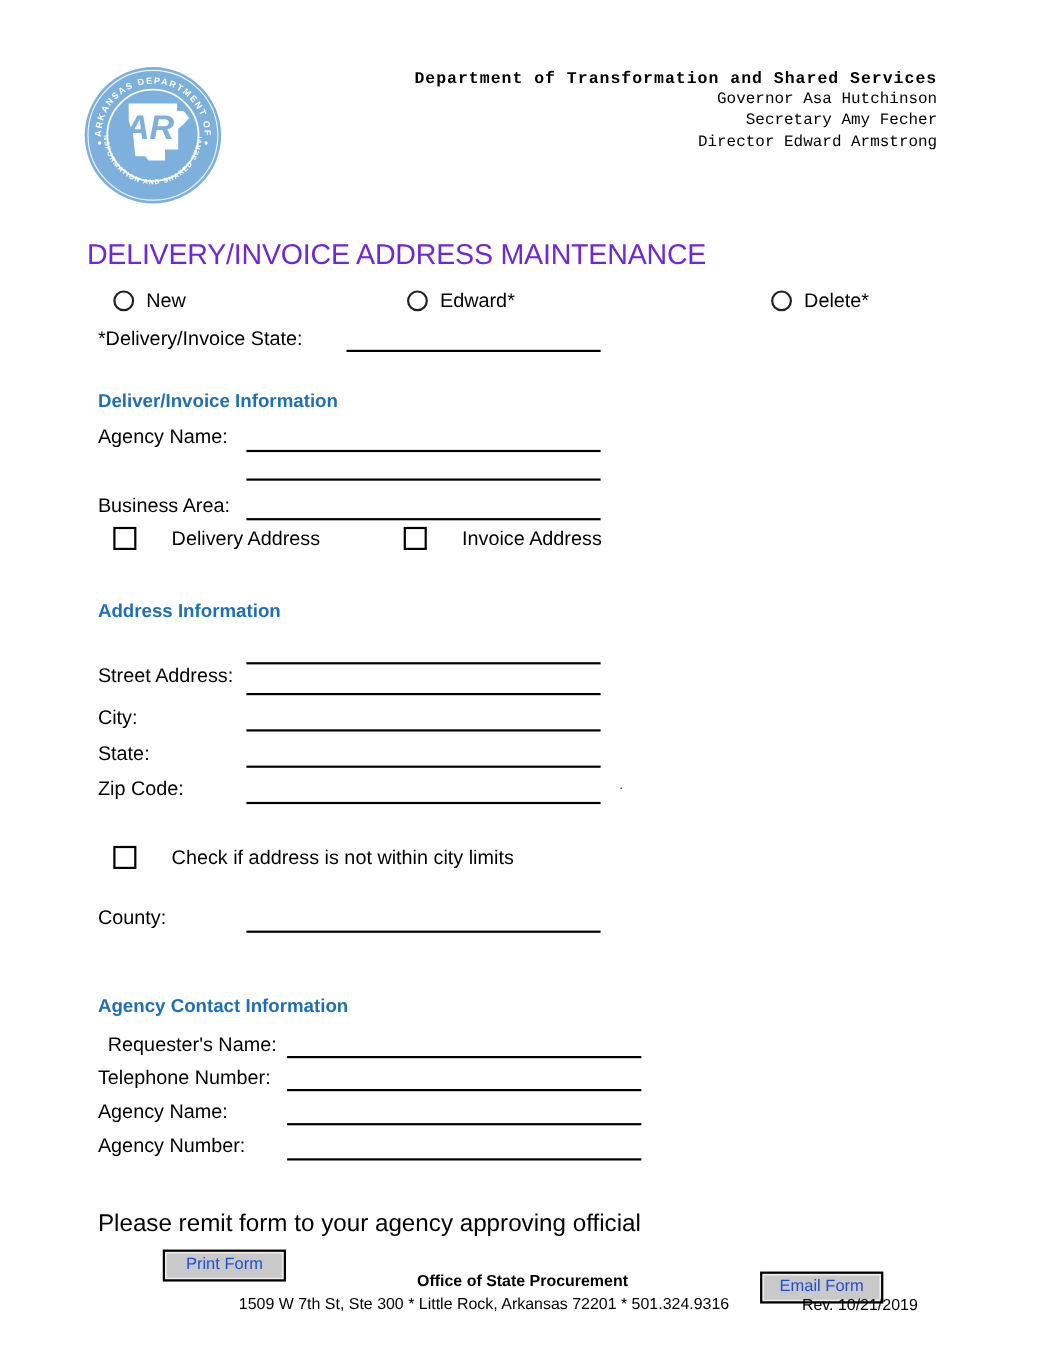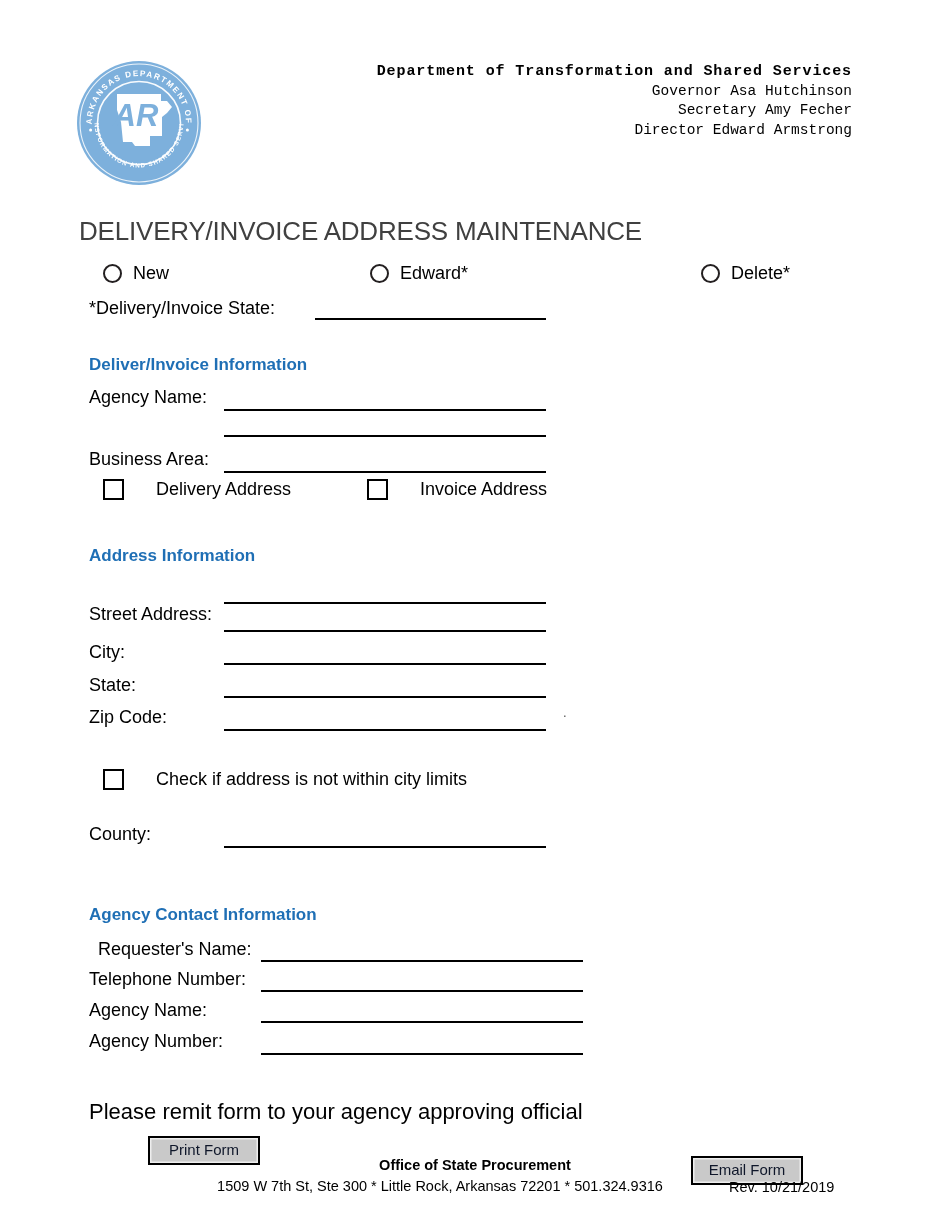--- a/index.html
+++ b/index.html
@@ -44,21 +44,21 @@
     font-size: 14.5px;
     font-weight: normal;
     white-space: nowrap;
   }
 
   
   #form-title {
     position: absolute;
     left: 79px; top: 216px;
     font-size: 26px;
-    color: #404040;
+    color: #6d28d9;
     letter-spacing: -0.2px;
     white-space: nowrap;
   }
 
   
   .radio-option {
     position: absolute;
     display: flex;
     align-items: center;
     gap: 11px;
@@ -128,21 +128,21 @@
     font-size: 22px;
     white-space: nowrap;
   }
   .form-button {
     position: absolute;
     background: #c9c9c9;
     border: 2px solid #000000;
     box-shadow: inset 0 0 0 1.5px #eeeeee;
     font-family: "Liberation Sans", sans-serif;
     font-size: 15px;
-    color: #0f172a;
+    color: #1d4ed8;
     text-align: center;
     line-height: 20px;
     padding: 2px 0 3px 0;
     cursor: pointer;
   }
   #print-form-button { left: 148px; top: 1136px; width: 112px; }
   #email-form-button { left: 691px; top: 1136px; width: 112px; margin-top: 20px; }
 
   #footer-office {
     position: absolute;

